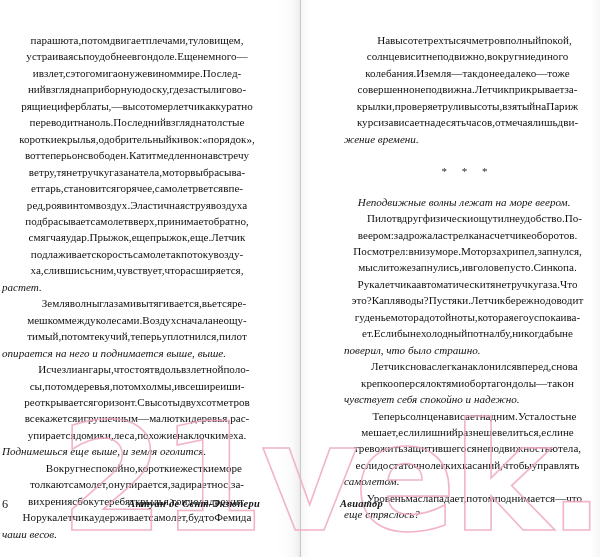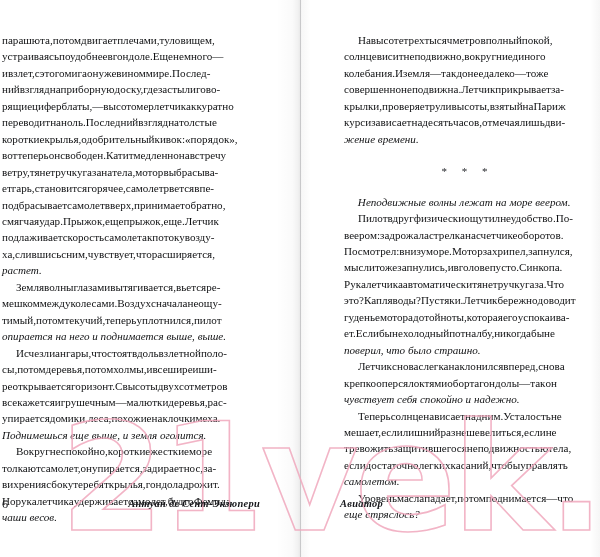--- a/index.html
+++ b/index.html
@@ -101,21 +101,21 @@
     text-justify: inter-word;
     -webkit-hyphens: none;
     hyphens: none;
   }
   .textcol.left  { left: 2px;   top: 32px; width: 270px; }
   .textcol.right { left: 344px; top: 32px; width: 247px; }
 
   
   .jline {
     display: flex;
-    justify-content: flex-start;
+    justify-content: center;
     white-space: pre;
     line-height: 16.45px;
   }
   .jline > span { white-space: pre; }
   .lline {
     display: block;
     white-space: pre;
     line-height: 16.45px;
     font-style: italic;
   }
@@ -181,20 +181,21 @@
       <div class="jline"><span>парашюта,</span><span>потом</span><span>двигает</span><span>плечами,</span><span>туловищем,</span></div>
       <div class="jline"><span>устраиваясь</span><span>поудобнее</span><span>в</span><span>гондоле.</span><span>Еще</span><span>немного</span><span>—</span></div>
       <div class="jline"><span>и</span><span>взлет,</span><span>с</span><span>этого</span><span>мига</span><span>он</span><span>уже</span><span>в</span><span>ином</span><span>мире.</span><span>Послед-</span></div>
       <div class="jline"><span>ний</span><span>взгляд</span><span>на</span><span>приборную</span><span>доску,</span><span>где</span><span>застыли</span><span>гово-</span></div>
       <div class="jline"><span>рящие</span><span>циферблаты,</span><span>—</span><span>высотомер</span><span>летчик</span><span>аккуратно</span></div>
       <div class="jline"><span>переводит</span><span>на</span><span>ноль.</span><span>Последний</span><span>взгляд</span><span>на</span><span>толстые</span></div>
       <div class="jline"><span>короткие</span><span>крылья,</span><span>одобрительный</span><span>кивок:</span><span>«порядок»,</span></div>
       <div class="jline"><span>вот</span><span>теперь</span><span>он</span><span>свободен.</span><span>Катит</span><span>медленно</span><span>навстречу</span></div>
       <div class="jline"><span>ветру,</span><span>тянет</span><span>ручку</span><span>газа</span><span>на</span><span>тела,</span><span>мотор</span><span>выбрасыва-</span></div>
       <div class="jline"><span>ет</span><span>гарь,</span><span>становится</span><span>горячее,</span><span>самолет</span><span>рвется</span><span>впе-</span></div>
+      <div class="jline"><span>ред,</span><span>роя</span><span>винтом</span><span>воздух.</span><span>Эластичная</span><span>струя</span><span>воздуха</span></div>
       <div class="jline"><span>подбрасывает</span><span>самолет</span><span>вверх,</span><span>принимает</span><span>обратно,</span></div>
       <div class="jline"><span>смягчая</span><span>удар.</span><span>Прыжок,</span><span>еще</span><span>прыжок,</span><span>еще.</span><span>Летчик</span></div>
       <div class="jline"><span>подлаживает</span><span>скорость</span><span>самолета</span><span>к</span><span>потоку</span><span>возду-</span></div>
       <div class="jline"><span>ха,</span><span>слившись</span><span>с</span><span>ним,</span><span>чувствует,</span><span>что</span><span>расширяется,</span></div>
       <div class="lline">растет.</div>
       <div class="jline"><span>     </span><span>Земля</span><span>волны</span><span>глазами</span><span>вытягивается,</span><span>вьется</span><span>ре-</span></div>
       <div class="jline"><span>мешком</span><span>между</span><span>колесами.</span><span>Воздух</span><span>сначала</span><span>неощу-</span></div>
       <div class="jline"><span>тимый,</span><span>потом</span><span>текучий,</span><span>теперь</span><span>уплотнился,</span><span>пилот</span></div>
       <div class="lline">опирается на него и поднимается выше, выше.</div>
       <div class="jline"><span>     </span><span>Исчезли</span><span>ангары,</span><span>что</span><span>стоят</span><span>вдоль</span><span>взлетной</span><span>поло-</span></div>

